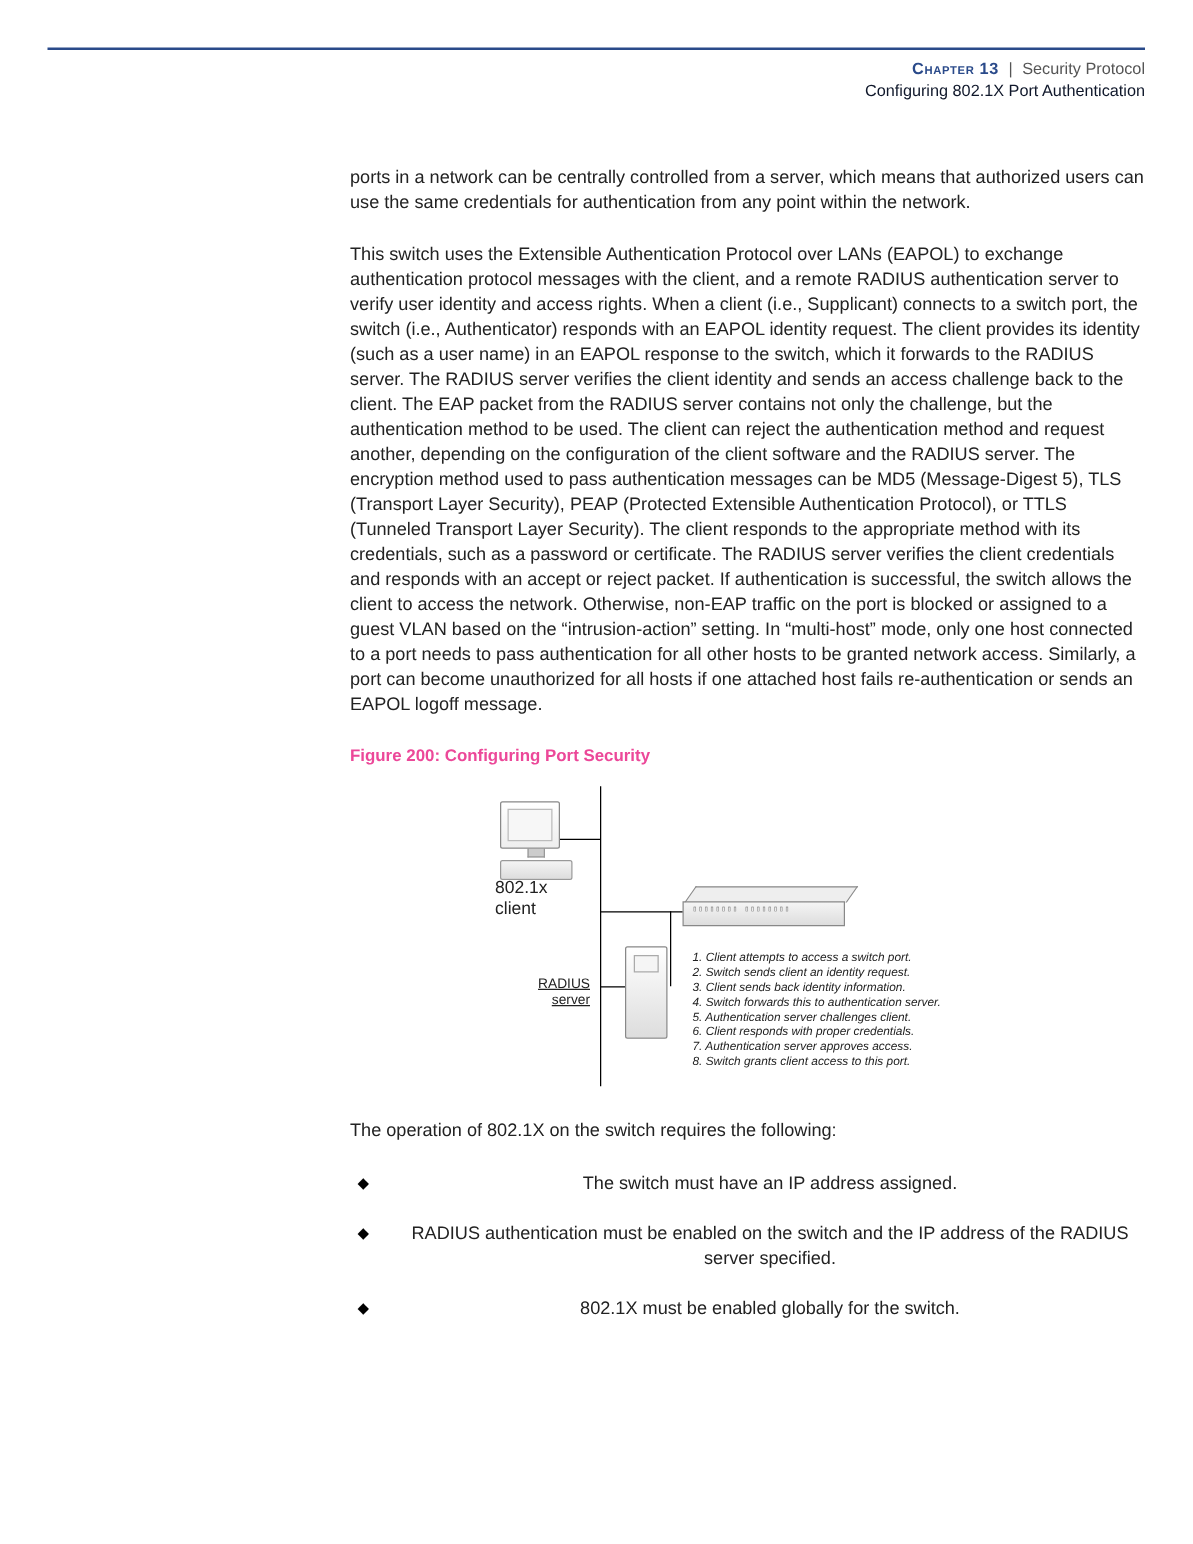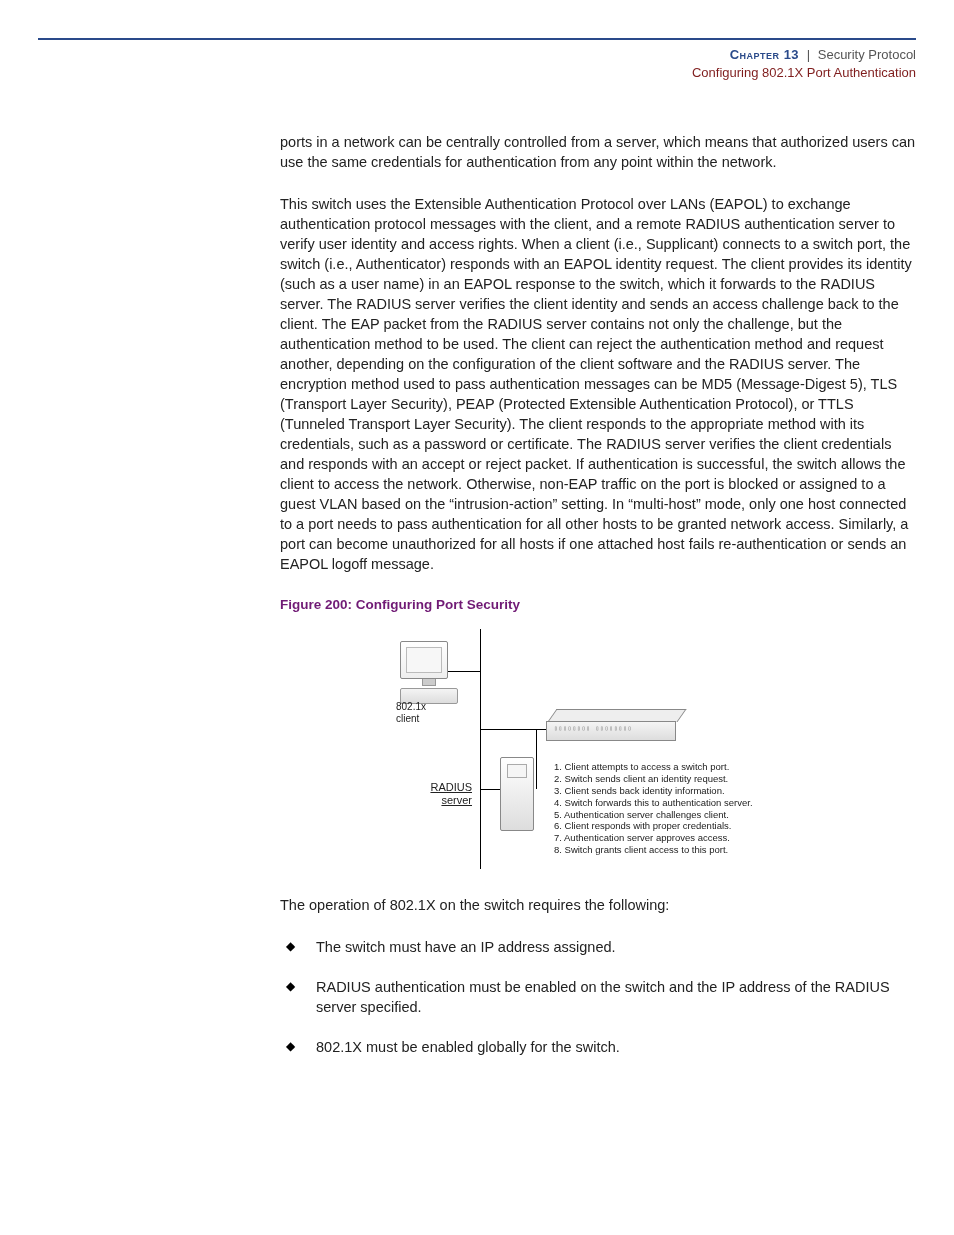--- a/index.html
+++ b/index.html
@@ -20,30 +20,30 @@
     font-size: 13px;
     line-height: 1.4;
   }
   .header .chapter {
     color: #2a4a8a;
     font-weight: bold;
   }
   .header .chapter-word { font-variant: small-caps; letter-spacing: 0.5px; }
   .header .sep { color: #555; margin: 0 4px; }
   .header .section { color: #555; }
-  .header .subsection { color: #7f1d1d; display: block; }
+  .header .subsection { color: #0f172a; display: block; }
   .content {
     margin: 50px 38px 0 280px;
     font-size: 14.5px;
     line-height: 1.38;
     color: #222;
   }
   .content p { margin: 0 0 22px 0; }
   .fig-caption {
-    color: #701a75;
+    color: #ec4899;
     font-weight: bold;
     font-size: 13.5px;
     margin: 10px 0 14px 0;
   }
   .figure {
     margin: 0 0 26px 116px;
     position: relative;
     height: 240px;
   }
   .vline {
@@ -76,21 +76,21 @@
   .pc .stand{
     width:12px;height:6px;background:#ccc;margin:0 auto;border:1px solid #999;border-top:none;
   }
   .pc .base{
     width:56px;height:14px;background:linear-gradient(#f4f4f4,#ddd);border:1px solid #999;border-radius:2px;margin-top:2px;
   }
   .pc-wire{
     position:absolute; top:42px; left:52px; width:32px; height:1px; background:#000;
   }
   .pc-label{
-    position:absolute; top:72px; left:0px; font-size:10px; line-height:1.2;
+    position:absolute; top:72px; left:0px; font-size:14px; line-height:1.2;
   }
   
   .server{
     position:absolute; left:104px; top:128px;
     width:32px;height:72px;
     background:linear-gradient(#fff,#ddd);
     border:1px solid #888;
     border-radius:2px;
   }
   .server:before{
@@ -129,30 +129,31 @@
   .switch-conn{
     position:absolute; left:84px; top:100px; width:66px; height:1px; background:#000;
   }
   .switch-conn-v{
     position:absolute; left:140px; top:100px; width:1px; height:60px; background:#000;
   }
   .steps{
     position:absolute; left:158px; top:132px;
     font-size:9.5px; line-height:1.25; color:#222;
   }
-  .steps div{white-space:nowrap;}
+  .steps div{white-space:nowrap;font-style:italic;}
   
   ul.diamond{
     list-style:none;
     padding:0; margin:0;
   }
   ul.diamond > li{
     position:relative;
     padding-left:36px;
     margin-bottom:20px;
+    text-align:center;
   }
   ul.diamond > li:before{
     content:"◆";
     position:absolute;
     left:6px; top:1px;
     color:#000;
     font-size:12px;
   }
   .page-num{
     text-align:center;

